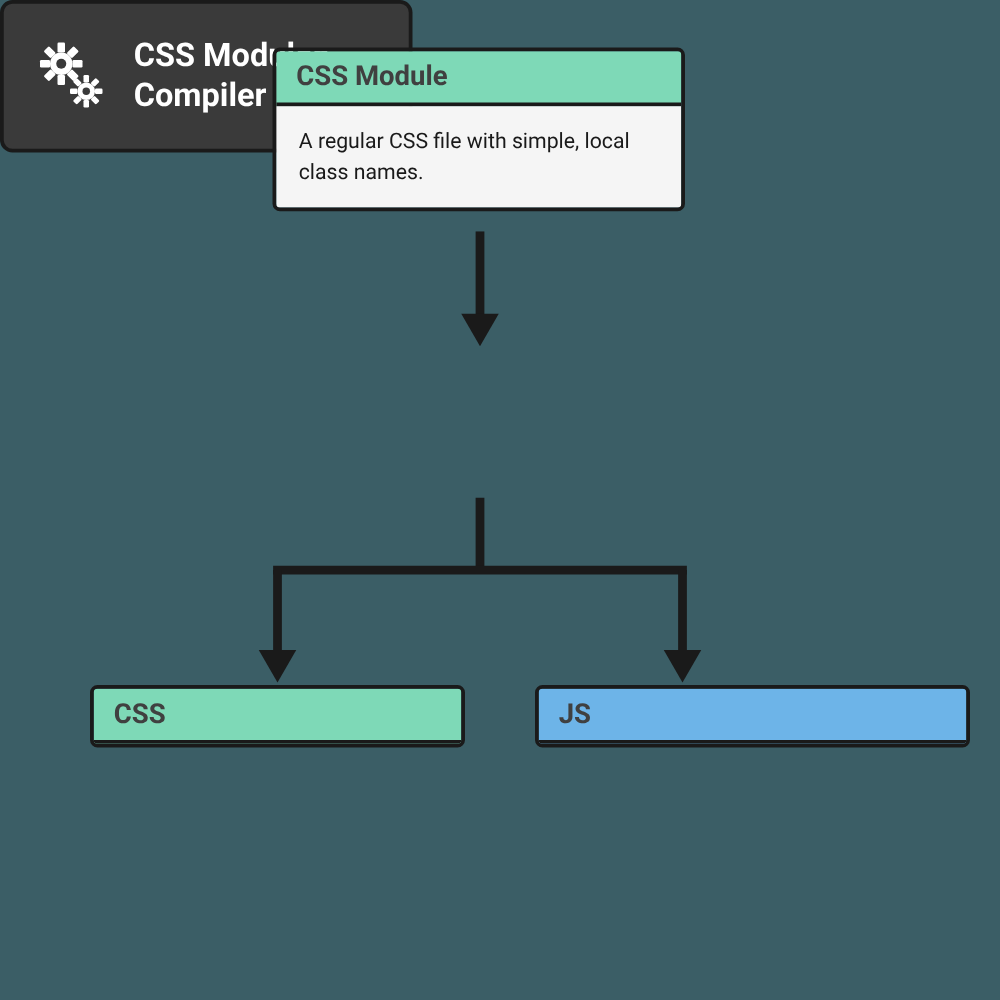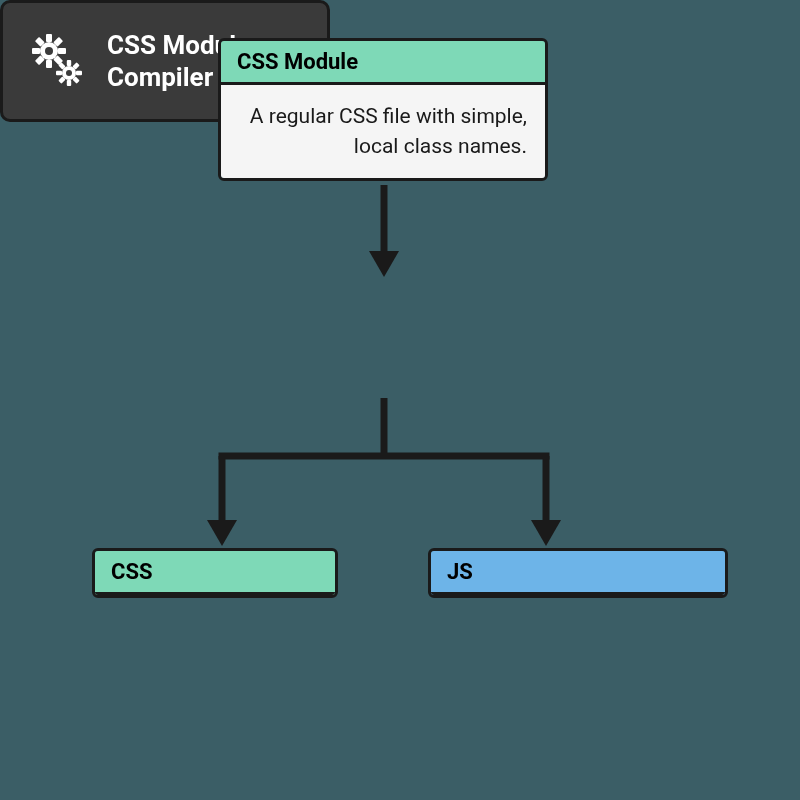--- a/index.html
+++ b/index.html
@@ -13,30 +13,29 @@
     .box {
       position: absolute;
       border: 3px solid #1a1a1a;
       border-radius: 6px;
       overflow: hidden;
     }
     .box-header {
       padding: 8px 16px;
       font-weight: 700;
       font-size: 22px;
-      color: #000000;
+      color: #404040;
       border-bottom: 3px solid #1a1a1a;
     }
     .box-body {
       background: #f5f5f5;
       padding: 16px 18px;
-      font-size: 21px;
+      font-size: 17px;
       line-height: 1.45;
       color: #1a1a1a;
-      text-align: right;
     }
     .header-green { background: #7ed9b7; }
     .header-blue { background: #6db4e8; }
     
     
     #box-css-module {
       left: 218px;
       top: 38px;
       width: 330px;
     }
@@ -64,27 +63,26 @@
     .gears-icon {
       width: 64px;
       height: 64px;
       flex-shrink: 0;
     }
     
     
     #box-css {
       left: 72px;
       top: 548px;
-      width: 246px;
-      margin-left: 20px;
+      width: 300px;
     }
     #box-js {
       left: 428px;
       top: 548px;
-      width: 300px;
+      width: 348px;
     }
     
     
     .arrow-svg {
       position: absolute;
       pointer-events: none;
     }
   </style>
 </head>
 <body>

